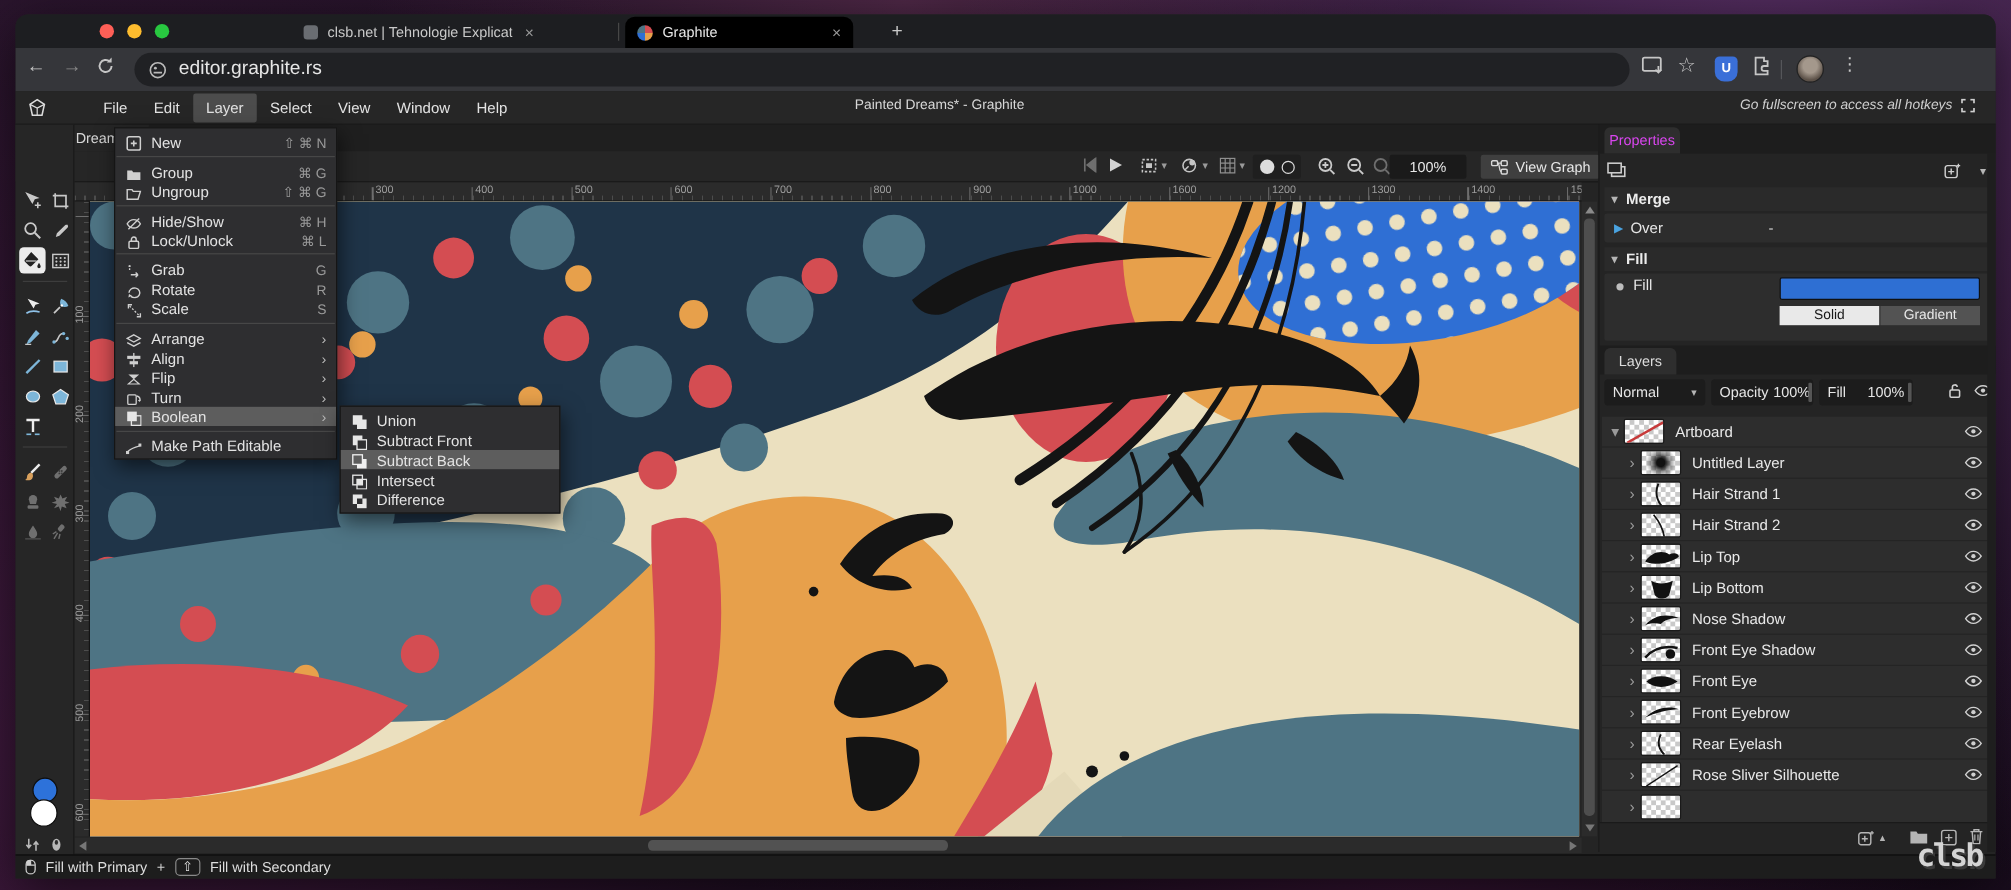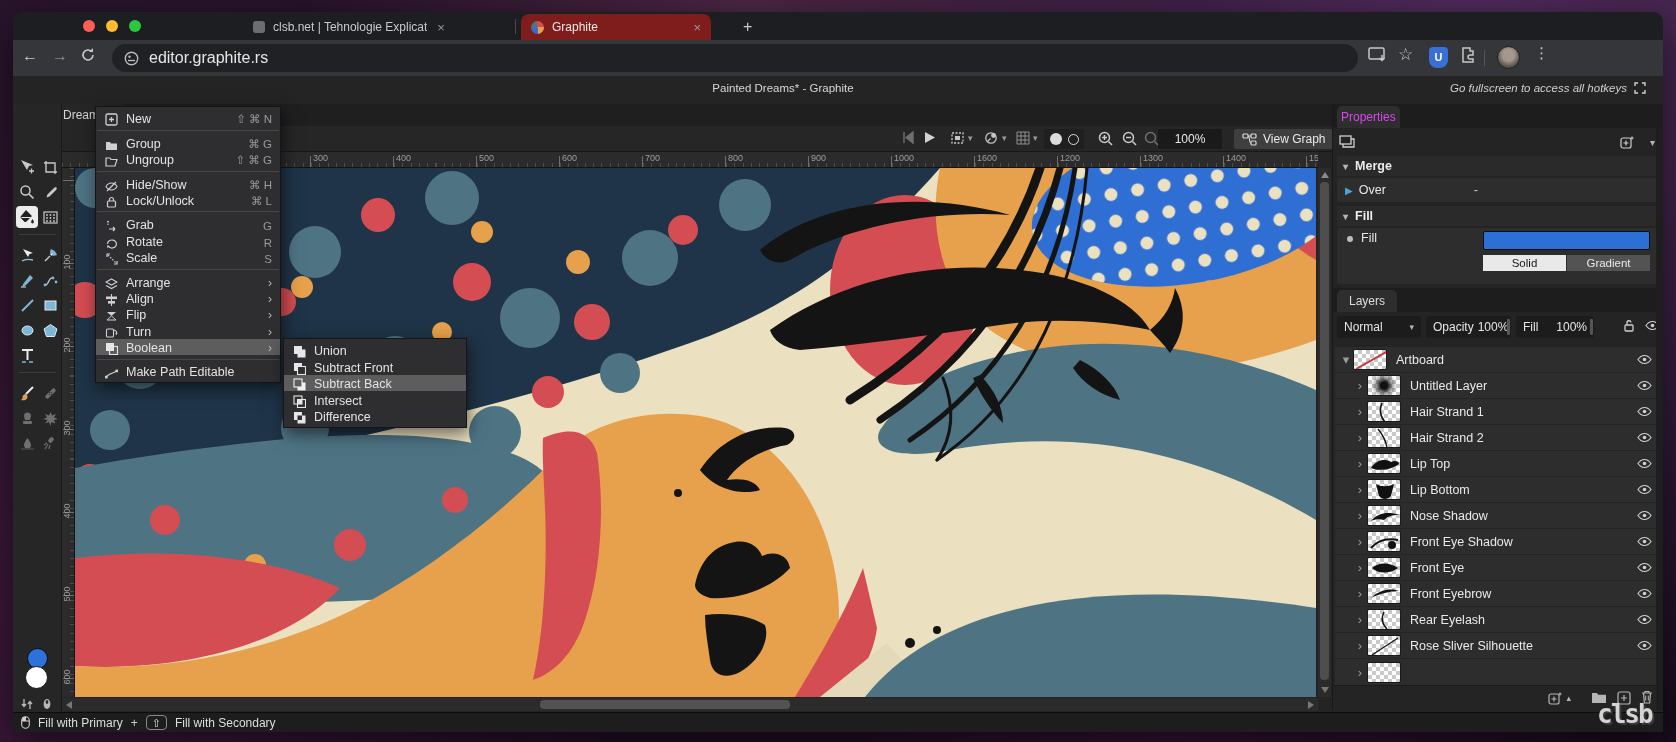--- a/index.html
+++ b/index.html
@@ -12,21 +12,21 @@
       radial-gradient(circle at 70% 95%, rgba(90,30,80,.5), transparent 40%),
       linear-gradient(#241328,#170c1c)}
   .abs{position:absolute}
   .win{left:13px;top:12px;width:1650px;height:720px;background:#242424;border-radius:10px 10px 0 0;box-shadow:0 12px 48px rgba(0,0,0,.65)}
   
   .tabstrip{left:13px;top:12px;width:1650px;height:28px;background:#1d1e21;border-radius:10px 10px 0 0}
   .tl{width:12px;height:12px;border-radius:50%;top:8px}
   .tab{display:flex;align-items:center;height:26px;top:2px;color:#c9c9c9;font-size:12px}
   .tab .title{white-space:nowrap;overflow:hidden;max-width:185px}
   .tab .x{margin-left:10px;color:#9a9a9a;font-size:13px;cursor:default}
-  .tab-active{background:#7f1d1d;border-radius:8px 8px 0 0}
+  .tab-active{background:#000000;border-radius:8px 8px 0 0}
   .favsq{width:12px;height:12px;border-radius:3px;background:#6a6d72;margin-right:8px}
   .favwheel{width:13px;height:13px;border-radius:50%;margin-right:8px;background:conic-gradient(#d44d52 0 25%,#e7a04b 0 50%,#2f6fd4 0 75%,#4e7484 0 100%)}
   .toolbar{left:13px;top:40px;width:1650px;height:36px;background:#35363a}
   .navic{color:#c6c6c6;font-size:16px;top:47px}
   .urlpill{left:112px;top:44px;width:1246px;height:28px;background:#202124;border-radius:14px;display:flex;align-items:center;color:#e6e6e6;font-size:16px}
   .chromeic{top:46px;color:#c6c6c6}
   .shield{left:1429px;top:47px;width:19px;height:21px;background:#3a6fd8;border-radius:4px 4px 8px 8px;color:#fff;font-size:11px;font-weight:bold;text-align:center;line-height:20px}
   .avatar{left:1497px;top:46px;width:23px;height:23px;border-radius:50%;background:radial-gradient(circle at 50% 38%,#a4988c 0 35%,#5c5148 70%);border:1px solid #222}
   .sep-v{left:1484px;top:50px;width:1px;height:16px;background:#55565a}
   
@@ -151,20 +151,37 @@
   <div class="abs shield">U</div>
   <div class="abs chromeic" style="left:1459px">
     <svg width="18" height="18" viewBox="0 0 18 18">
         <path d="M7 2h4v3a2 2 0 1 1 0 0v0h3v4h-3a2 2 0 1 0 0 4h3v3H4V2h3z" fill="none" stroke="#c6c6c6" stroke-width="1.5"></path>
       </svg>
   </div>
   <div class="abs sep-v"></div>
   <div class="abs avatar"></div>
   <div class="abs chromeic" style="left:1534px;top:44px;font-size:15px">⋮</div>
 
+  <div class="abs menubar">
+    <span style="margin-left:10px">
+      <svg width="16" height="16" viewBox="0 0 16 16">
+          <path d="M8 1l6 4-2 9H4L2 5z" fill="none" stroke="#dcdcdc" stroke-width="1.3"></path>
+          <path d="M2 5l6 3 6-3M8 8v6" stroke="#dcdcdc" stroke-width="1" fill="none"></path>
+        </svg>
+    </span>
+    <div class="mb-items">
+      <span class="mb-item">File</span>
+      <span class="mb-item">Edit</span>
+      <span class="mb-item active">Layer</span>
+      <span class="mb-item">Select</span>
+      <span class="mb-item">View</span>
+      <span class="mb-item">Window</span>
+      <span class="mb-item">Help</span>
+    </div>
+  </div>
   <div class="abs wtitle">Painted Dreams* - Graphite</div>
   <div class="abs hint">
     <span>Go fullscreen to access all hotkeys</span>
     <svg width="12" height="12" viewBox="0 0 12 12">
         <path d="M1 4V1h3M8 1h3v3M11 8v3H8M4 11H1V8" fill="none" stroke="#cfcfcf" stroke-width="1.4"></path>
       </svg>
   </div>
 
   <div class="abs docrow"></div>
   <div class="abs doctab">Painted Dreams*</div>

